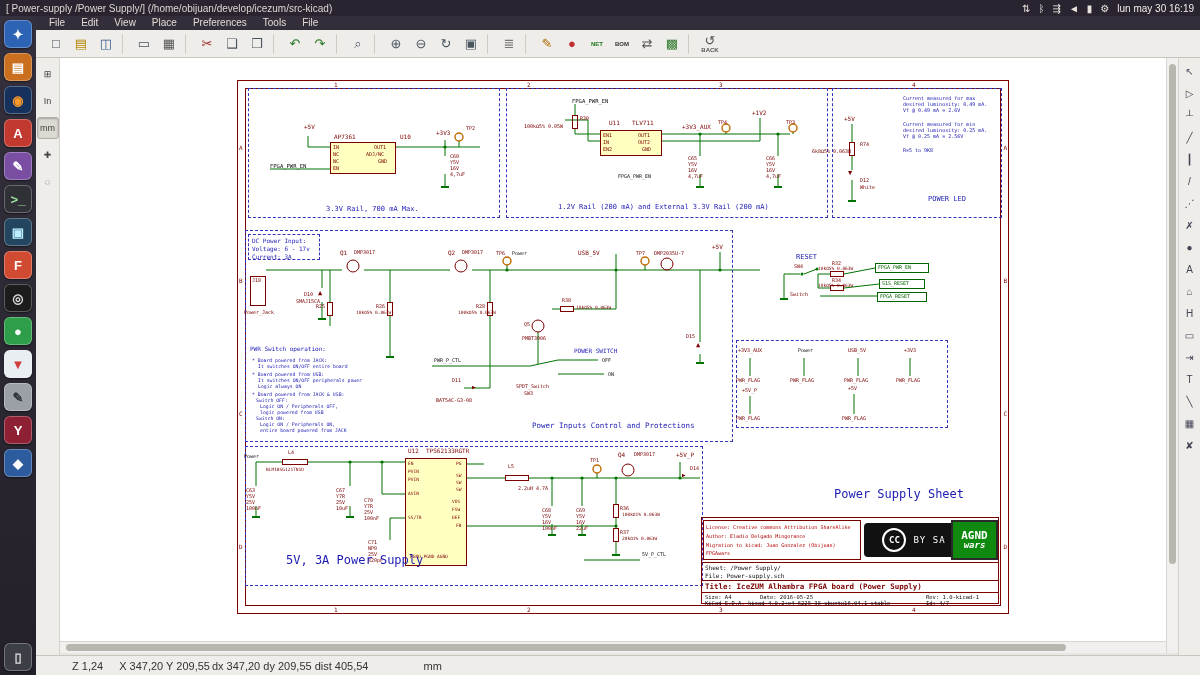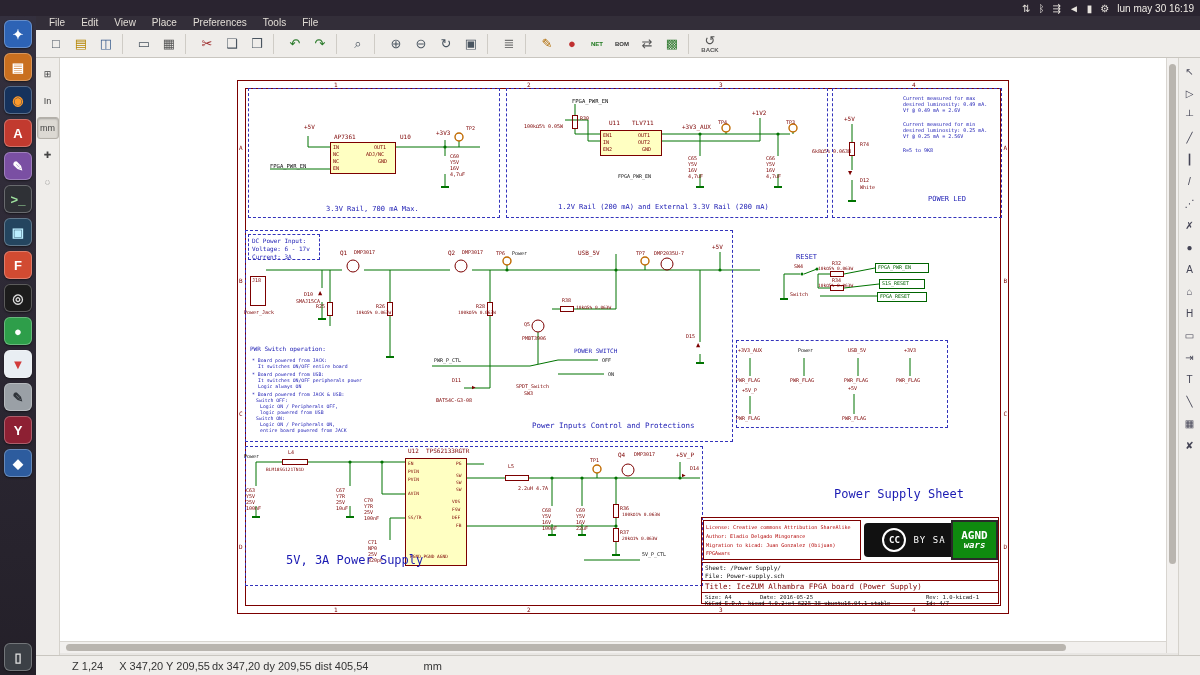--- a/index.html
+++ b/index.html
@@ -62,21 +62,21 @@
   .cc-circ{width:20px;height:20px;border:2px solid #fff;border-radius:50%;display:flex;align-items:center;
     justify-content:center;font-size:9px;font-weight:700}
   .cc-terms{font-size:9px;font-weight:400;letter-spacing:1px}
   .tb-fpga{position:absolute;left:249px;top:2px;width:47px;height:40px;background:#0f8a0f;border:2px solid #2a2a2a;
     color:#fff;display:flex;flex-direction:column;align-items:center;justify-content:center;font-weight:700;
     font-size:11px;box-sizing:border-box;line-height:1}
   .tb-fpga .w2{font-size:9px;font-style:italic}
   .tb-row1{position:absolute;left:0;top:44px;width:100%;height:18px;border-top:1px solid #7c0000;
     font-size:6px;padding:1px 3px;box-sizing:border-box;line-height:1.4;color:#111}
   .tb-title{position:absolute;left:0;top:62px;width:100%;height:12px;border-top:1px solid #7c0000;
-    font-size:7.5px;font-weight:400;padding:1px 3px;box-sizing:border-box;color:#7c0000}
+    font-size:7.5px;font-weight:700;padding:1px 3px;box-sizing:border-box;color:#7c0000}
   .tb-bottom{position:absolute;left:0;top:74px;width:100%;height:13px;border-top:1px solid #7c0000;
     font-size:5.5px;padding:1px 3px;box-sizing:border-box;color:#111}
   .tb-bottom span{position:absolute;top:1px}
   .tb-bottom .r2{top:7px}
   
   #vscroll{position:absolute;left:1166px;top:58px;width:12px;height:595px;background:#f2f0ee;border-left:1px solid #d8d5d0;box-sizing:border-box}
   #vthumb{position:absolute;left:2px;top:6px;width:7px;height:500px;background:#b9b5af;border-radius:4px}
   #hscroll{position:absolute;left:60px;top:641px;width:1106px;height:12px;background:#f2f0ee;border-top:1px solid #d8d5d0;box-sizing:border-box}
   #hthumb{position:absolute;left:6px;top:2px;width:1000px;height:7px;background:#b9b5af;border-radius:4px}
   #statusbar{position:absolute;left:36px;top:655px;width:1164px;height:20px;background:#efedea;
@@ -84,20 +84,21 @@
   #statusbar .msg{padding-left:8px;width:582px}
   #statusbar .zoom{margin-left:36px}
   #statusbar .cur{margin-left:16px}
   #statusbar .del{margin-left:2px}
   #statusbar .uni{margin-left:55px}
 </style>
 </head>
 <body>
 
 <div id="panel">
+  <span class="title">[ Power-supply /Power Supply/] (/home/obijuan/develop/icezum/src-kicad)</span>
   <div id="tray">
 
   <span class="tray-ic">⇅</span>
       <span class="tray-ic">ᛒ</span>
       <span class="tray-ic">⇶</span>
       <span class="tray-ic">◄</span>
       <span class="tray-ic">▮</span>
       <span class="tray-ic">⚙</span>
     </div>
   <span id="clock">lun may 30 16:19</span>

